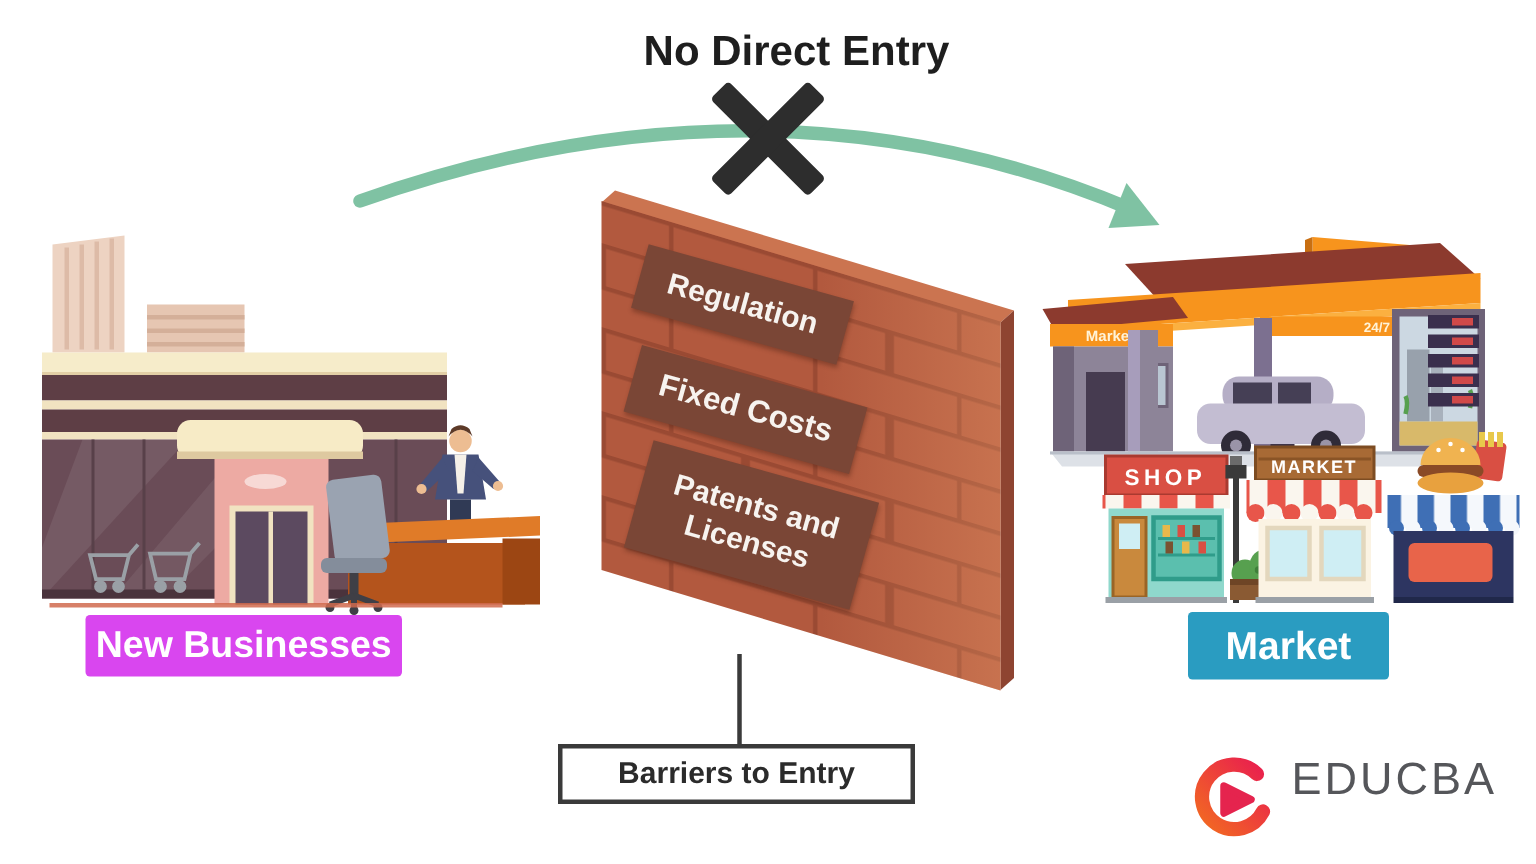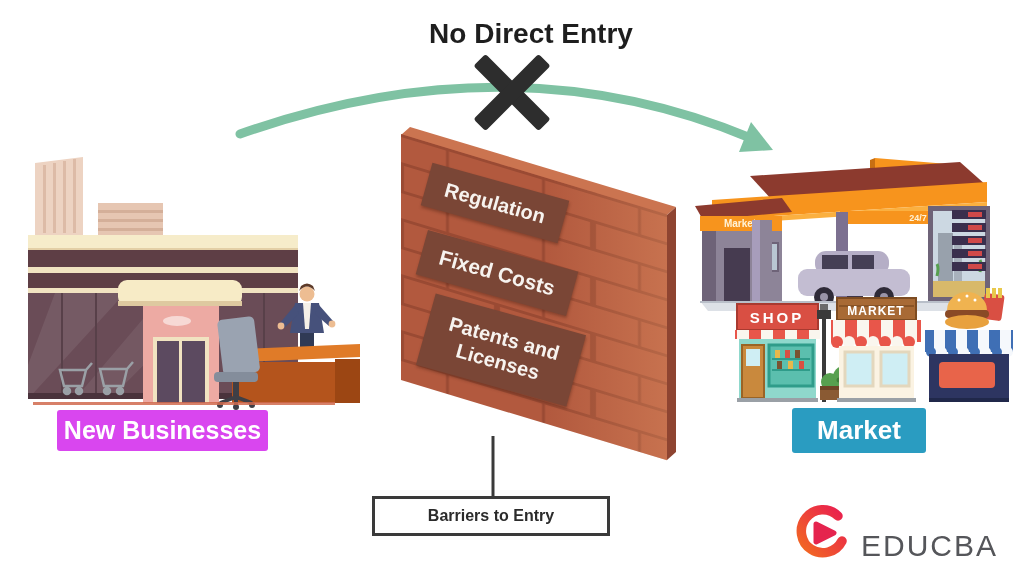--- a/index.html
+++ b/index.html
@@ -40,24 +40,24 @@
     position:absolute; z-index:5; color:#ffffff; font-weight:700;
     display:flex; align-items:center; justify-content:center; border-radius:3px;
   }
   #source-label { left:57px; top:410px; width:211px; height:41px; background:#d946ef; font-size:25px; }
   #target-label { left:792px; top:408px; width:134px; height:45px; background:#2a9cc1; font-size:26px; }
   
   #barrier-callout {
     position:absolute; z-index:5; left:372px; top:496px; width:238px; height:40px;
     background:#ffffff; border:3px solid #3a3a3a; box-sizing:border-box;
     display:flex; align-items:center; justify-content:center;
-    font-size:16px; font-weight:700; color:#2b2b2b;
-  }
-  
-  #logo { left:795px; top:503px; z-index:5; display:flex; align-items:flex-end; }
+    font-size:20px; font-weight:700; color:#2b2b2b;
+  }
+  
+  #logo { left:795px; top:503px; z-index:5; display:flex; align-items:flex-start; }
   #logo-text { margin-left:10px; font-size:30px; letter-spacing:2px; color:#55565a; }
 </style>
 </head>
 <body>
 
 <div id="stage">
 
   <div id="title" class="abs">No Direct Entry</div>
 
   <div>

